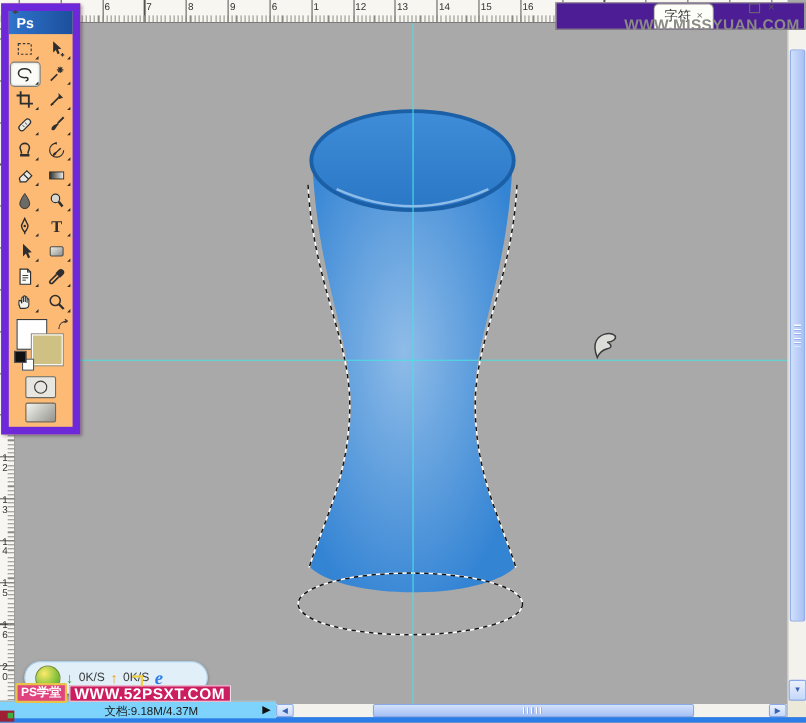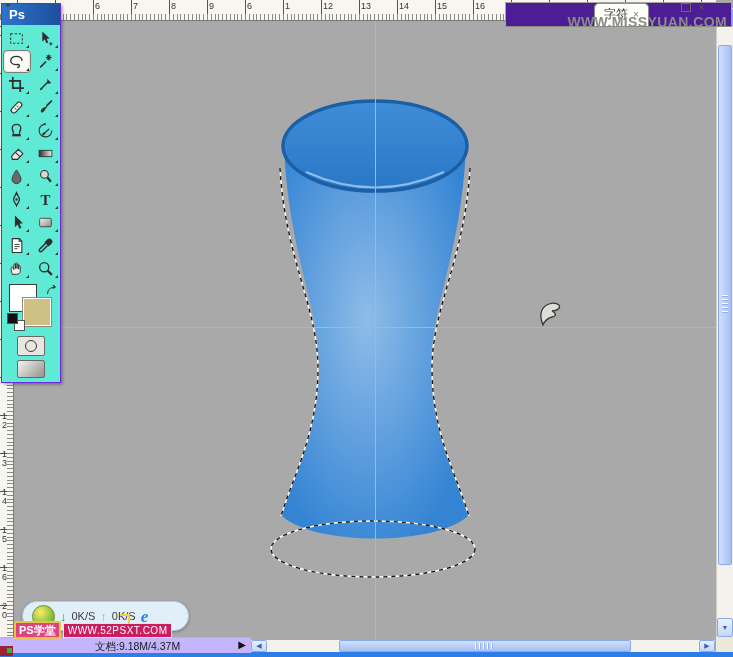--- a/index.html
+++ b/index.html
@@ -29,22 +29,22 @@
   #v-ruler .maj{position:absolute;inset:0;
     background:repeating-linear-gradient(180deg,#55554f 0 1px,transparent 1px 38px);
     background-position-y:15px;}
   #v-ruler .min{position:absolute;top:0;bottom:0;right:0;width:6px;
     background:repeating-linear-gradient(180deg,#8b8b85 0 1px,transparent 1px 3.8px);
     background-position-y:15px;}
   .vnum{position:absolute;left:2px;width:8px;font-size:9px;line-height:9px;color:#333;
     word-break:break-all;}
 
   
-  #toolbox{position:absolute;left:1px;top:3px;width:58px;background:#5eead4;
-    border:1px solid #6d28d9;box-shadow:1.5px 1.5px 3px rgba(0,0,0,.35);z-index:20;}
+  #toolbox{position:absolute;left:1px;top:3px;width:58px;background:#fdba74;
+    border:7px solid #6d28d9;box-shadow:1.5px 1.5px 3px rgba(0,0,0,.35);z-index:20;}
   #dock-grip{position:absolute;left:3px;top:-3px;font-size:7px;color:#444;letter-spacing:-1px;}
   #toolbox-title{height:21px;display:flex;align-items:center;padding-left:7px;
     background:linear-gradient(90deg,#2f74cc,#1c4f9c);
     color:#fff;font-weight:bold;font-size:13px;}
   #tool-grid{display:grid;grid-template-columns:29px 29px;grid-auto-rows:23px;
     justify-items:center;align-items:center;padding:2px 0;}
   .tool{width:26px;height:21px;display:flex;align-items:center;justify-content:center;
     position:relative;}
   .tool::after{content:"";position:absolute;right:1px;bottom:1px;
     border-left:3px solid transparent;border-bottom:3px solid #2e2e2e;}
@@ -103,21 +103,21 @@
     background:linear-gradient(180deg,#d2e0fc,#a6c0f4);border:1px solid #88a8e8;
     border-radius:2px;box-sizing:border-box;}
   #hscroll-thumb::after{content:"";position:absolute;top:2px;bottom:2px;left:50%;
     margin-left:-10px;width:20px;
     background:repeating-linear-gradient(90deg,#ffffff 0 1px,#96b2ec 1px 2px,transparent 2px 4px);}
   #sb-corner{position:absolute;left:716px;top:637px;width:17px;height:15px;
     background:#ece9d8;z-index:9;}
 
   
   #status-bar{position:absolute;left:0;top:637px;width:251px;height:15px;
-    background:#c4b5fd;border-top:1px solid #b8b6ae;z-index:12;}
+    background:#7dd3fc;border-top:1px solid #b8b6ae;z-index:12;}
   #doc-info{position:absolute;left:95px;top:2px;font-size:10.5px;color:#1a1a1a;}
   #status-menu-arrow{position:absolute;right:5px;top:1px;font-size:10px;color:#111;}
 
   
   #taskbar-strip{position:absolute;left:0;top:652px;width:733px;height:5px;
     background:#2b7de8;z-index:11;}
   #taskbar-fragment{position:absolute;left:0;top:646px;width:13px;height:10px;
     background:#9e2034;z-index:13;}
   #taskbar-fragment::after{content:"";position:absolute;right:1px;top:2px;width:5px;height:5px;
     background:#3fae3f;}
@@ -135,21 +135,21 @@
   #up-arrow{color:#f0a020;}
   .speed-val{font-size:11px;color:#3a3a3a;}
   #ie-icon{font-family:"Liberation Serif",serif;font-style:italic;font-weight:bold;
     font-size:17px;color:#2f7fe8;line-height:1;}
 
   
   #site-watermark{position:absolute;left:14px;top:621px;z-index:40;display:flex;
     align-items:center;gap:2px;}
   #wm-logo{font-size:11px;font-weight:bold;color:#fff;background:#e0447e;
     border:2px solid #e8c34a;border-radius:2px;padding:0 3px;line-height:14px;}
-  #wm-url{font-size:10px;font-weight:normal;color:#fff;background:#cb1d5f;
+  #wm-url{font-size:14px;font-weight:bold;color:#fff;background:#cb1d5f;
     border:1px solid #f2dce6;padding:1px 4px;letter-spacing:.5px;line-height:11px;}
   #wm-bracket{position:absolute;left:106px;top:-7px;width:8px;height:8px;
     border-top:2px solid #f0d048;border-right:2px solid #f0d048;}
 </style>
 </head>
 <body style="background: rgb(169, 169, 169);">
 
 <svg id="canvas-svg" width="733" height="657" viewBox="0 0 733 657">
   <defs>
     <radialGradient id="bodyGrad" cx="0.46" cy="0.44" r="0.62">

